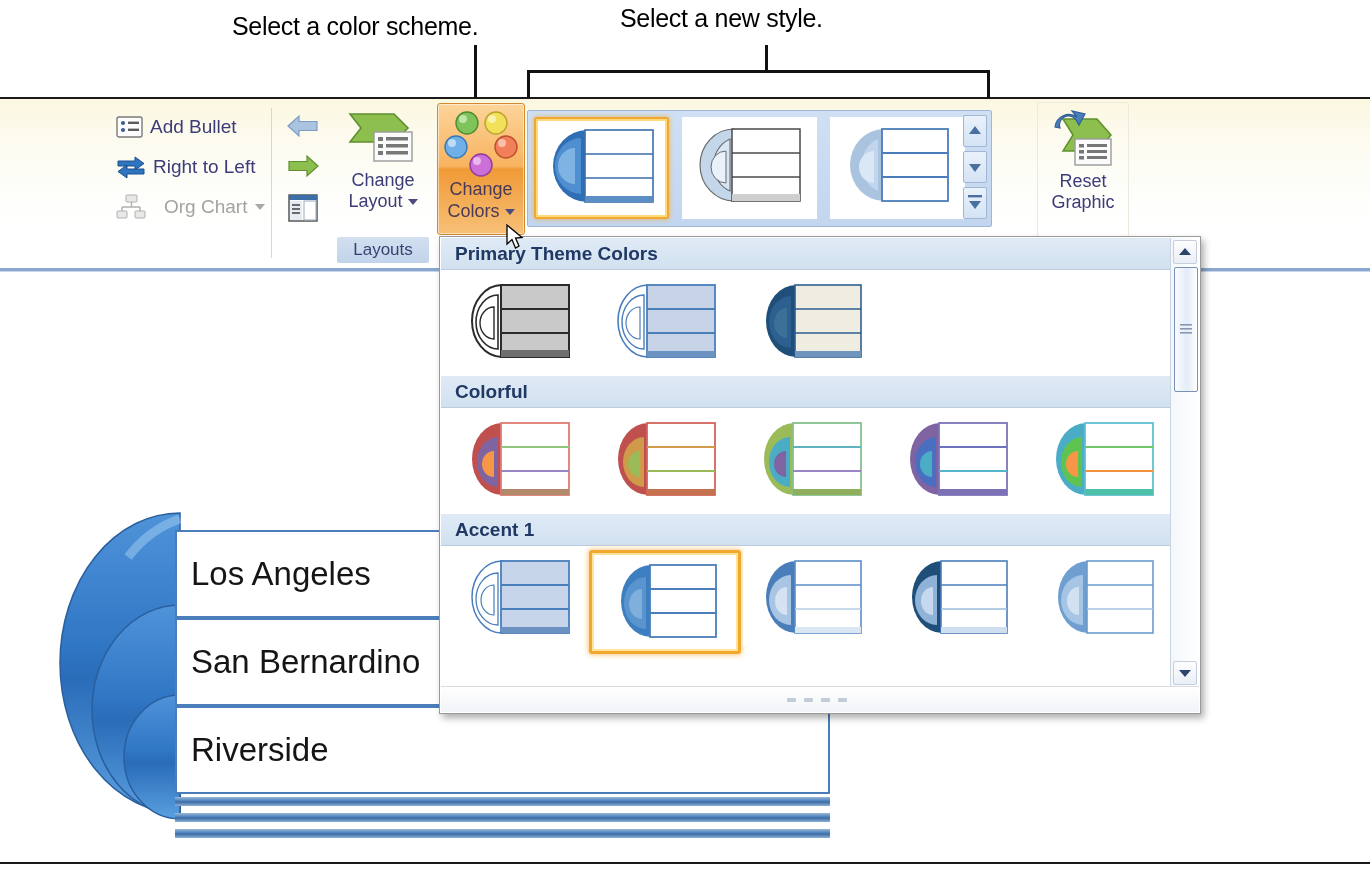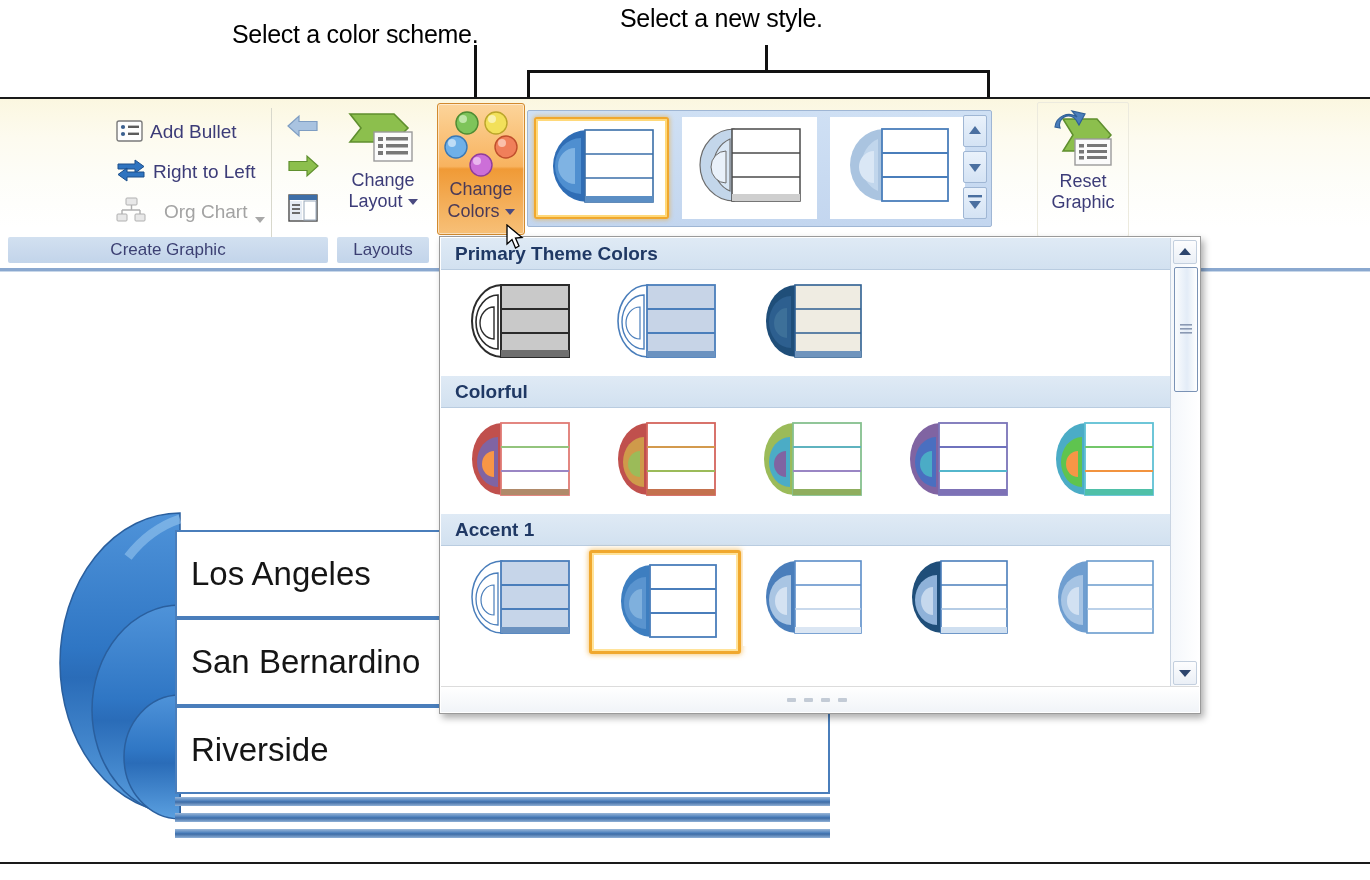--- a/index.html
+++ b/index.html
@@ -33,21 +33,21 @@
     background:linear-gradient(to bottom,#d2e0f0,#c2d4ea);
     border-radius:2px;
   }
   .gsep{position:absolute;top:6px;width:1px;height:150px;background:#d8d8cc;}
 
   
   .bigbtn{position:absolute;text-align:center;cursor:default;}
   .bigbtn .bb-label{font-size:18px;color:#3c3c78;line-height:21px;}
 
   
-  .smallbtn{position:absolute;display:flex;align-items:flex-end;height:33px;cursor:default;}
+  .smallbtn{position:absolute;display:flex;align-items:center;height:33px;cursor:default;}
   .smallbtn .sb-label{font-size:19px;color:#3c3c78;margin-left:7px;white-space:nowrap;}
   .smallbtn.disabled .sb-label{color:#a3a3a3;margin-left:18px;}
 
   .caret{display:inline-block;width:0;height:0;border-left:5px solid transparent;
          border-right:5px solid transparent;border-top:6px solid #4a4a80;vertical-align:middle;}
   .caret.gray{border-top-color:#a8a8a8;}
 
   
   #changeColorsBtn{
     position:absolute;left:437px;top:101px;width:86px;height:130px;
@@ -138,21 +138,21 @@
 
   
   #botLine{position:absolute;left:0;top:862px;width:1370px;height:2px;background:#1a1a1a;}
 
   .cursor{position:absolute;width:20px;height:27px;}
 </style>
 </head>
 <body>
 
 <div>
-  <div class="callout-text" style="left:232px;top:20px;">Select a color scheme.</div>
+  <div class="callout-text" style="left:232px;top:12px;">Select a color scheme.</div>
   <div class="cl-line" style="left:474px;top:45px;width:3px;height:54px;"></div>
 </div>
 
 <div>
   <div class="callout-text" style="left:620px;top:4px;">Select a new style.</div>
   <div class="cl-line" style="left:765px;top:45px;width:3px;height:27px;"></div>
   <div class="cl-line" style="left:527px;top:70px;width:463px;height:3px;"></div>
   <div class="cl-line" style="left:527px;top:70px;width:3px;height:38px;"></div>
   <div class="cl-line" style="left:987px;top:70px;width:3px;height:38px;"></div>
 </div>
@@ -210,21 +210,20 @@
           <rect x="1" y="1" width="28" height="26" fill="#fdfdfd" stroke="#4a4a4a" stroke-width="1.4"></rect>
           <rect x="1" y="1" width="28" height="5" fill="#3d6ea8"></rect>
           <rect x="2" y="7" width="12" height="19" fill="#e6ecf4"></rect>
           <rect x="4" y="10" width="8" height="2" fill="#6b6b6b"></rect>
             <rect x="4" y="14" width="8" height="2" fill="#6b6b6b"></rect>
           <rect x="4" y="18" width="8" height="2" fill="#6b6b6b"></rect>
           <rect x="16" y="7" width="12" height="19" fill="#ffffff" stroke="#9aa9bb"></rect>
         </svg>
       </div>
     </div>
-    <div class="glabel">Create Graphic</div>
   </div>
 
   <div class="rgroup" style="left:337px;width:92px;">
     <div class="gbody">
       <div class="bigbtn" style="left:0px;top:6px;width:92px;">
         <svg width="74" height="62" viewBox="0 0 74 62" style="display:block;margin:0 auto;">
           <polygon points="4,6 48,6 62,20 48,34 4,34 15,20" fill="#8cbf4d" stroke="#5f8f2e" stroke-width="1.6"></polygon>
           <rect x="28" y="24" width="38" height="29" fill="#fbfbfb" stroke="#9a9a9a" stroke-width="1.4"></rect>
           <rect x="32" y="29" width="5" height="4" fill="#777"></rect>
             <rect x="40" y="29" width="22" height="3.5" fill="#777"></rect>

